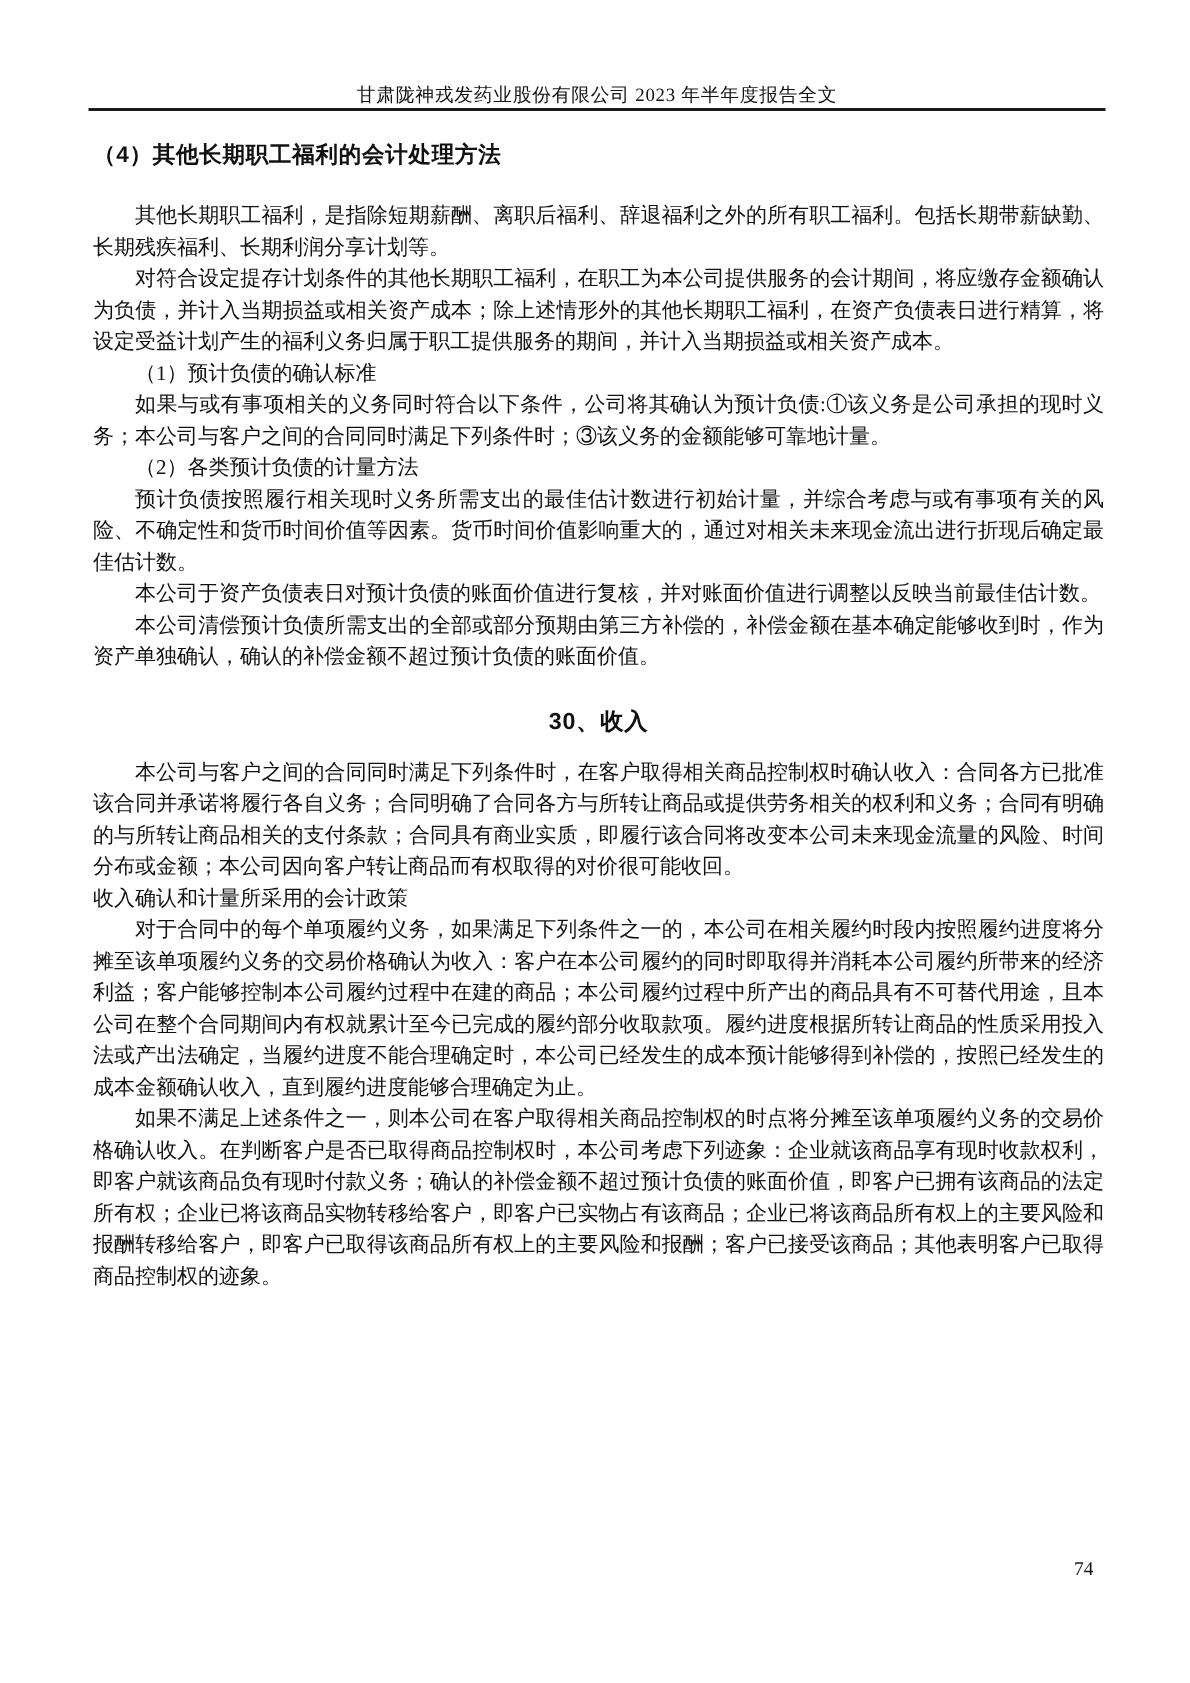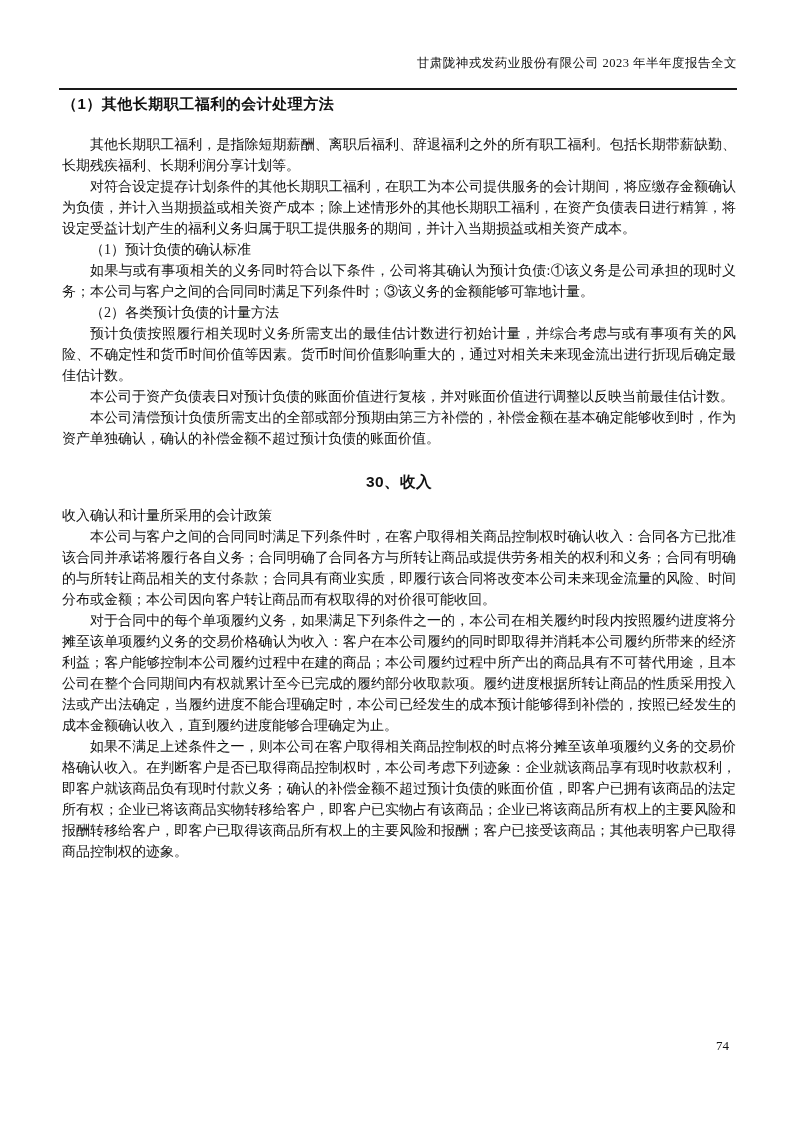--- a/index.html
+++ b/index.html
@@ -14,24 +14,24 @@
     background: #ffffff;
     color: #111111;
     font-family: "Liberation Serif", "DejaVu Serif", serif;
     overflow: hidden;
   }
   .header {
     position: absolute;
     top: 56px;
     left: 59px;
     right: 56px;
-    text-align: right;
+    text-align: center;
     font-size: 12.5px;
     line-height: 14px;
-    padding-bottom: 18px;
+    padding-bottom: 2px;
     border-bottom: 2px solid #1a1a1a;
     letter-spacing: 0.5px;
   }
   .content {
     position: absolute;
     top: 77px;
     left: 62px;
     right: 57px;
   }
   .h-sub {
@@ -76,37 +76,37 @@
 <body>
 
 <div class="page">
 
   <div class="header">
     <span>甘肃陇神戎发药业股份有限公司 2023 年半年度报告全文</span>
   </div>
 
   <div class="content">
 
-    <div class="h-sub">（1）其他长期职工福利的会计处理方法</div>
+    <div class="h-sub">（4）其他长期职工福利的会计处理方法</div>
 
     <p class="para">其他长期职工福利，是指除短期薪酬、离职后福利、辞退福利之外的所有职工福利。包括长期带薪缺勤、长期残疾福利、长期利润分享计划等。</p>
     <p class="para">对符合设定提存计划条件的其他长期职工福利，在职工为本公司提供服务的会计期间，将应缴存金额确认为负债，并计入当期损益或相关资产成本；除上述情形外的其他长期职工福利，在资产负债表日进行精算，将设定受益计划产生的福利义务归属于职工提供服务的期间，并计入当期损益或相关资产成本。</p>
 
 
     <p class="para">（1）预计负债的确认标准</p>
     <p class="para">如果与或有事项相关的义务同时符合以下条件，公司将其确认为预计负债:①该义务是公司承担的现时义务；本公司与客户之间的合同同时满足下列条件时；③该义务的金额能够可靠地计量。</p>
     <p class="para">（2）各类预计负债的计量方法</p>
     <p class="para">预计负债按照履行相关现时义务所需支出的最佳估计数进行初始计量，并综合考虑与或有事项有关的风险、不确定性和货币时间价值等因素。货币时间价值影响重大的，通过对相关未来现金流出进行折现后确定最佳估计数。</p>
     <p class="para">本公司于资产负债表日对预计负债的账面价值进行复核，并对账面价值进行调整以反映当前最佳估计数。</p>
     <p class="para">本公司清偿预计负债所需支出的全部或部分预期由第三方补偿的，补偿金额在基本确定能够收到时，作为资产单独确认，确认的补偿金额不超过预计负债的账面价值。</p>
 
     <div class="h-sec sec-30">30、收入</div>
 
+    <p class="para">本公司与客户之间的合同同时满足下列条件时，在客户取得相关商品控制权时确认收入：合同各方已批准该合同并承诺将履行各自义务；合同明确了合同各方与所转让商品或提供劳务相关的权利和义务；合同有明确的与所转让商品相关的支付条款；合同具有商业实质，即履行该合同将改变本公司未来现金流量的风险、时间分布或金额；本公司因向客户转让商品而有权取得的对价很可能收回。</p>
     <p class="para no-indent">收入确认和计量所采用的会计政策</p>
-    <p class="para">本公司与客户之间的合同同时满足下列条件时，在客户取得相关商品控制权时确认收入：合同各方已批准该合同并承诺将履行各自义务；合同明确了合同各方与所转让商品或提供劳务相关的权利和义务；合同有明确的与所转让商品相关的支付条款；合同具有商业实质，即履行该合同将改变本公司未来现金流量的风险、时间分布或金额；本公司因向客户转让商品而有权取得的对价很可能收回。</p>
     <p class="para">对于合同中的每个单项履约义务，如果满足下列条件之一的，本公司在相关履约时段内按照履约进度将分摊至该单项履约义务的交易价格确认为收入：客户在本公司履约的同时即取得并消耗本公司履约所带来的经济利益；客户能够控制本公司履约过程中在建的商品；本公司履约过程中所产出的商品具有不可替代用途，且本公司在整个合同期间内有权就累计至今已完成的履约部分收取款项。履约进度根据所转让商品的性质采用投入法或产出法确定，当履约进度不能合理确定时，本公司已经发生的成本预计能够得到补偿的，按照已经发生的成本金额确认收入，直到履约进度能够合理确定为止。</p>
     <p class="para">如果不满足上述条件之一，则本公司在客户取得相关商品控制权的时点将分摊至该单项履约义务的交易价格确认收入。在判断客户是否已取得商品控制权时，本公司考虑下列迹象：企业就该商品享有现时收款权利，即客户就该商品负有现时付款义务；确认的补偿金额不超过预计负债的账面价值，即客户已拥有该商品的法定所有权；企业已将该商品实物转移给客户，即客户已实物占有该商品；企业已将该商品所有权上的主要风险和报酬转移给客户，即客户已取得该商品所有权上的主要风险和报酬；客户已接受该商品；其他表明客户已取得商品控制权的迹象。</p>
 
   </div>
 
   <div class="page-number">74</div>
 
 </div>
 
 </body></html>

